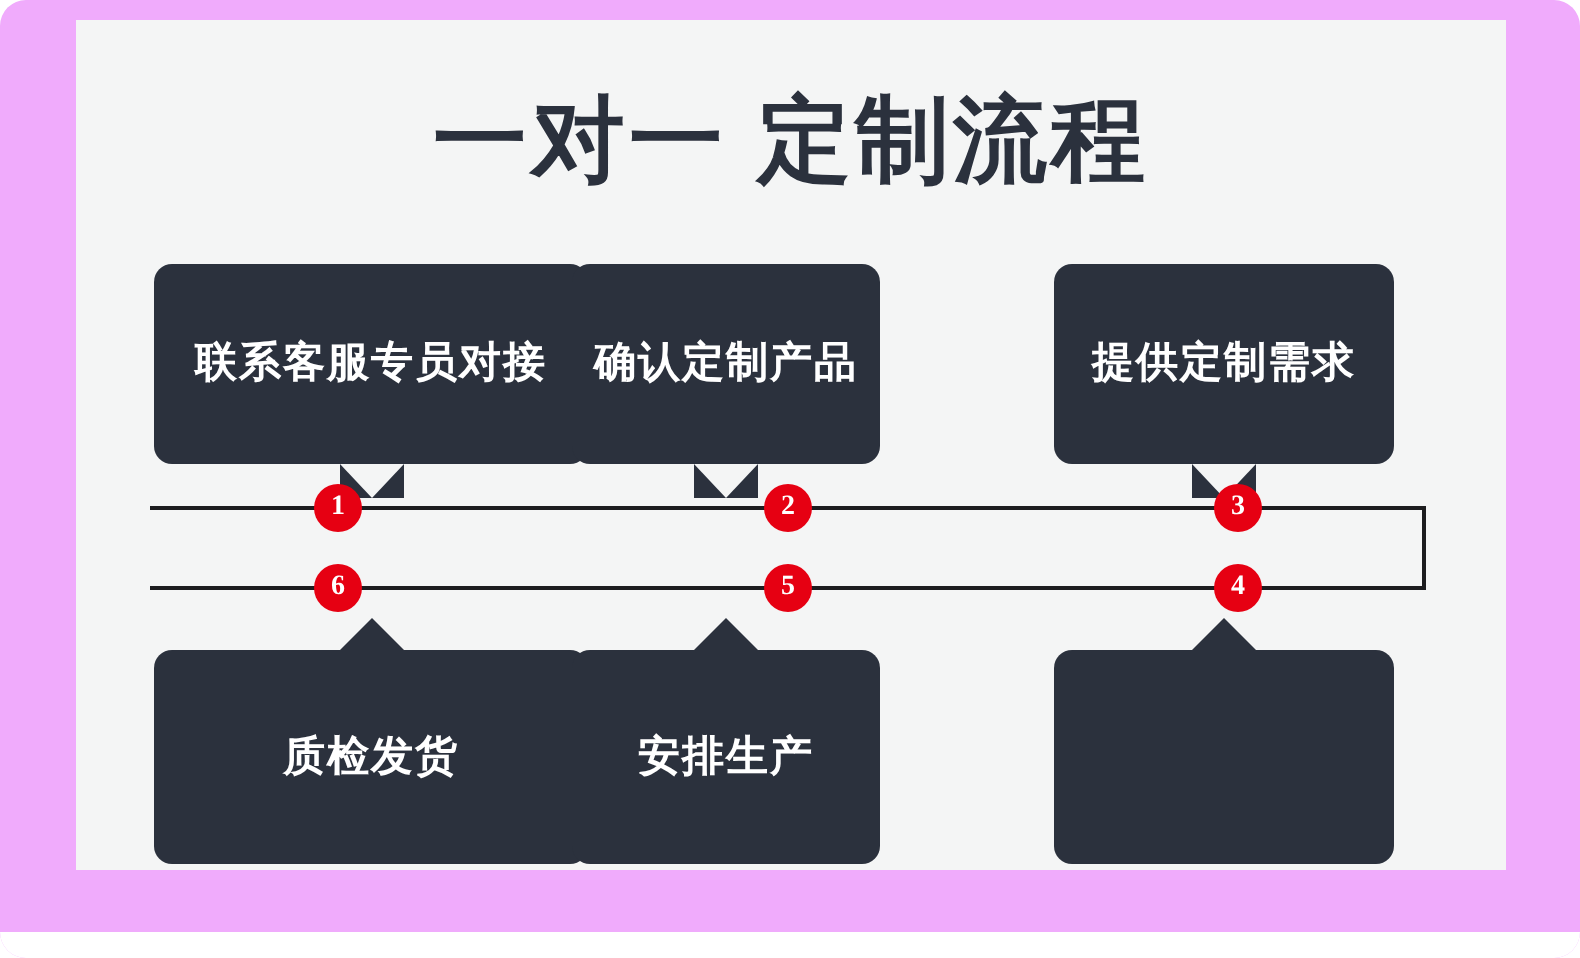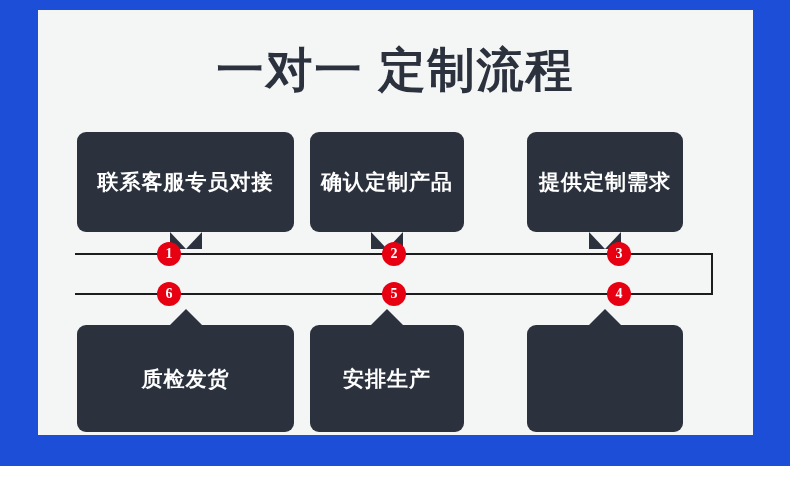--- a/index.html
+++ b/index.html
@@ -11,22 +11,23 @@
     height: 479px;
     background: #ffffff;
     font-family: "Liberation Sans", "DejaVu Sans", sans-serif;
     overflow: hidden;
   }
 
   #canvas {
     position: relative;
     width: 790px;
     height: 479px;
-    background: #1d4ed8;
+    background: #f0abfc;
     overflow: hidden;
+    border-radius: 13px;
   }
 
   
   #bottom-white {
     position: absolute;
     left: 0;
     top: 466px;
     width: 790px;
     height: 13px;
     background: #ffffff;
@@ -119,22 +120,22 @@
     margin-left: -16px;
     width: 0;
     height: 0;
     border-left: 16px solid transparent;
     border-right: 16px solid transparent;
     border-bottom: 16px solid #2b313d;
   }
 
   
   .col-1 { left: 39px;  width: 217px; }
-  .col-2 { left: 272px; width: 154px; }
-  .col-3 { left: 489px; width: 156px; }
+  .col-2 { left: 248px; width: 154px; }
+  .col-3 { left: 489px; width: 170px; }
 
   
   .track {
     position: absolute;
     left: 37px;
     width: 638px;
     height: 2px;
     background: #1d1d1f;
   }
   #track-top    { top: 243px; }

